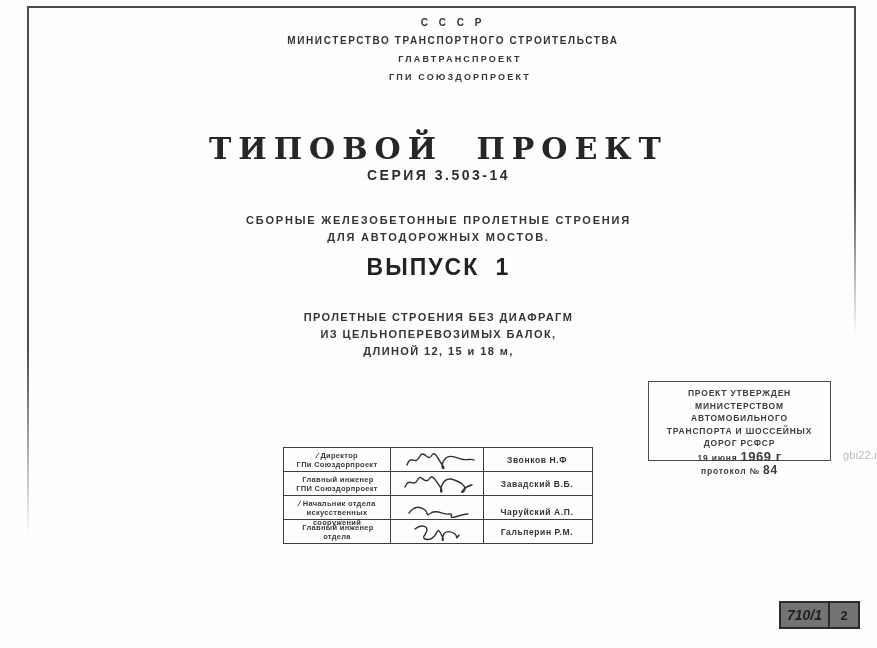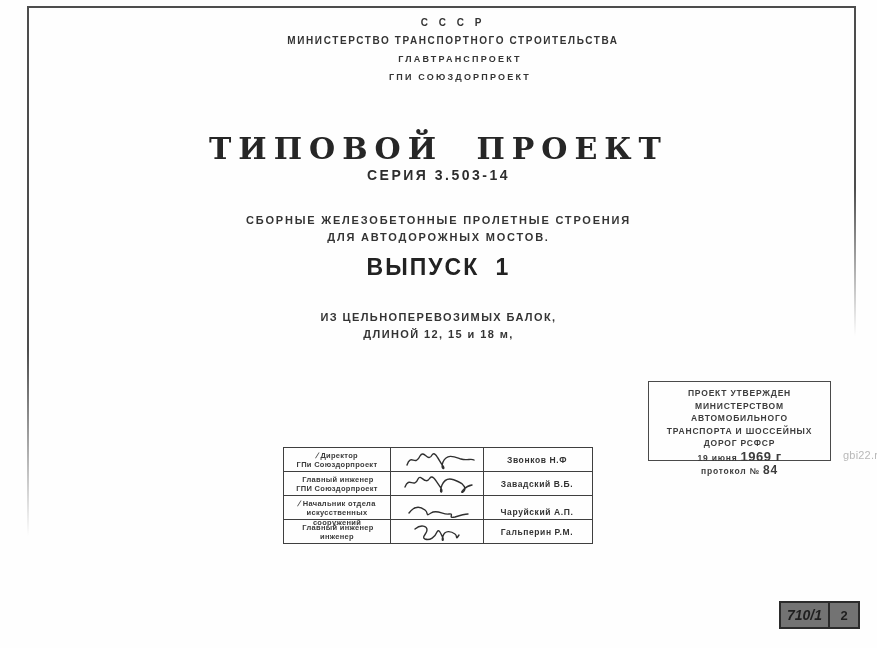--- a/index.html
+++ b/index.html
@@ -92,20 +92,21 @@
   <div class="abs centerline title">ТИПОВОЙ ПРОЕКТ</div>
   <div class="abs centerline series">СЕРИЯ 3.503-14</div>
 
   <div class="abs centerline subject">
     <div>СБОРНЫЕ ЖЕЛЕЗОБЕТОННЫЕ ПРОЛЕТНЫЕ СТРОЕНИЯ</div>
     <div>ДЛЯ АВТОДОРОЖНЫХ МОСТОВ.</div>
   </div>
   <div class="abs centerline issue">ВЫПУСК 1</div>
 
   <div class="abs centerline descr">
+    <div>ПРОЛЕТНЫЕ СТРОЕНИЯ БЕЗ ДИАФРАГМ</div>
     <div>ИЗ ЦЕЛЬНОПЕРЕВОЗИМЫХ БАЛОК,</div>
     <div>ДЛИНОЙ 12, 15 и 18 м,</div>
   </div>
 
   <div class="abs stamp">
     <div>ПРОЕКТ УТВЕРЖДЕН</div>
     <div>МИНИСТЕРСТВОМ АВТОМОБИЛЬНОГО</div>
     <div>ТРАНСПОРТА И ШОССЕЙНЫХ ДОРОГ РСФСР</div>
     <div class="date-line"><span>19 июня</span> <span class="year">1969 г</span></div>
     <div><span>протокол №</span> <span class="proto-num">84</span></div>
@@ -150,21 +151,21 @@
         <svg width="80" height="22" viewBox="0 0 80 22">
           <path d="M12 12 C 18 4, 24 6, 28 9 C 32 12, 28 16, 34 12 C 40 8, 46 14, 52 13 C 58 12, 50 18, 58 16 C 64 14, 68 13, 71 13" fill="none" stroke="#303030" stroke-width="1.4" stroke-linecap="round"></path>
         </svg>
       </div>
       <div class="t-cell name-cell">Чаруйский А.П.</div>
     </div>
 
     <div class="t-row">
       <div class="t-cell pos-cell">
         <div><span class="pen-mark"></span><span>Главный инженер</span></div>
-        <div>инженер</div>
+        <div>отдела</div>
       </div>
       <div class="t-cell sig-cell">
         <svg width="80" height="22" viewBox="0 0 80 22">
           <path d="M18 8 C 24 3, 30 5, 30 9 C 30 13, 24 16, 28 18 C 33 20, 38 16, 40 11 C 42 7, 44 13, 46 17 C 47 20, 44 21, 46 15 C 48 9, 54 10, 58 13 C 61 15, 58 20, 62 14" fill="none" stroke="#303030" stroke-width="1.4" stroke-linecap="round"></path>
         </svg>
       </div>
       <div class="t-cell name-cell">Гальперин Р.М.</div>
     </div>
 
   </div>

